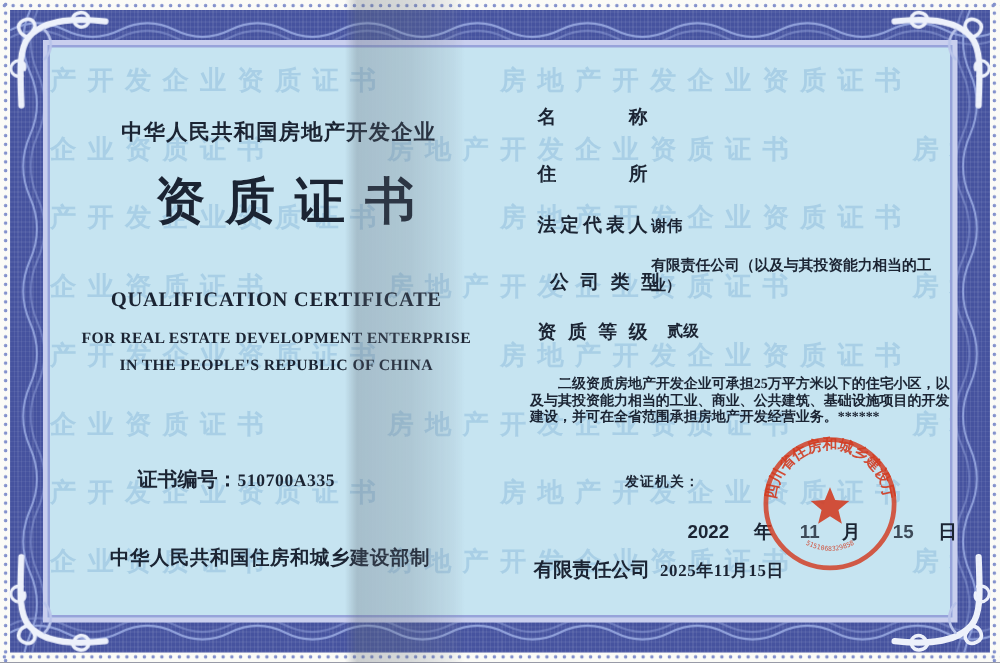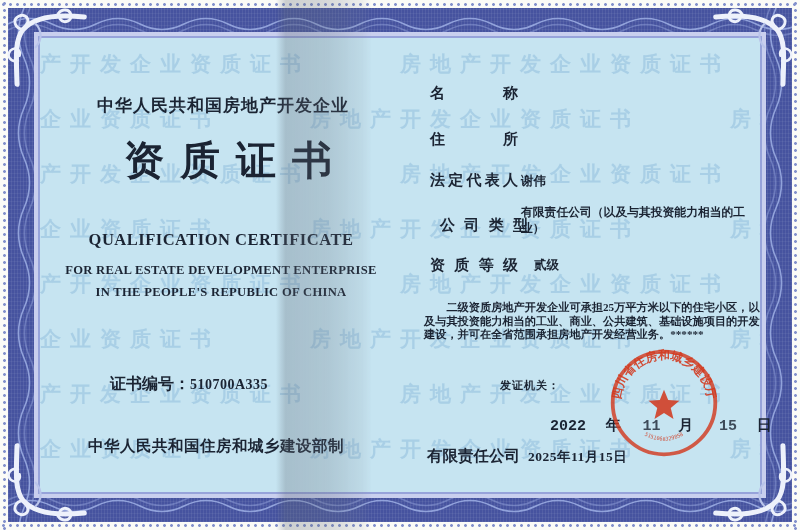--- a/index.html
+++ b/index.html
@@ -40,21 +40,21 @@
   .en2{left:44px;top:263px;width:354px;font-size:12.6px;letter-spacing:.3px;}
   .en3{left:56px;top:285px;width:330px;font-size:12.6px;letter-spacing:.3px;}
   .certno{left:110px;top:374px;font-size:16px;}
   .certno .num{font-size:14px;letter-spacing:.5px;}
   .madeby{left:88px;top:436px;font-size:15.5px;letter-spacing:.5px;}
   .lbl{width:88px;font-size:15px;letter-spacing:0;}
   .val{font-size:12.5px;}
   .scope{left:424px;top:279px;width:346px;font-size:11.2px;line-height:13.5px;text-indent:2em;margin-top:22px;}
   .authority{left:500px;top:378px;font-size:11px;letter-spacing:1px;}
   .daterow{left:550px;top:416px;font-size:15px;}
-  .daterow .n{font-family:Liberation Mono, monospace;}
+  .daterow .n{font-family:Liberation Sans, sans-serif;}
   .daterow .dim{opacity:.8;}
   .validrow{left:427px;top:446px;font-size:15.5px;}
   .validrow .v{font-size:13.5px;margin-left:8px;letter-spacing:.5px;}
   .seal{position:absolute;z-index:20;left:607px;top:346px;width:114px;height:114px;}
   
   .fold{position:absolute;z-index:40;top:0;bottom:0;left:276px;width:96px;pointer-events:none;
         background:linear-gradient(90deg,rgba(95,105,118,0) 0%,rgba(95,105,118,.30) 10%,rgba(100,110,122,.24) 55%,rgba(120,130,142,.10) 90%,rgba(120,130,142,0) 100%);}
 </style>
 </head>
 <body>

